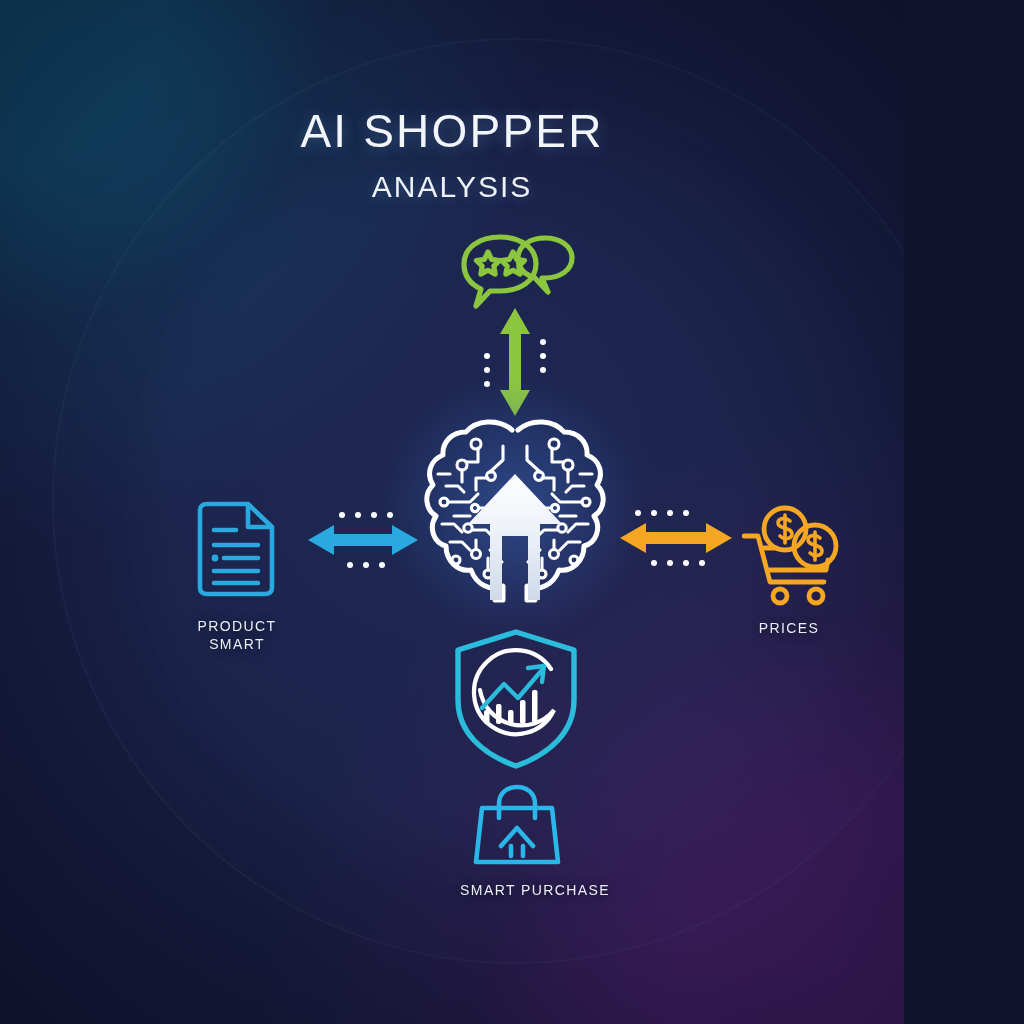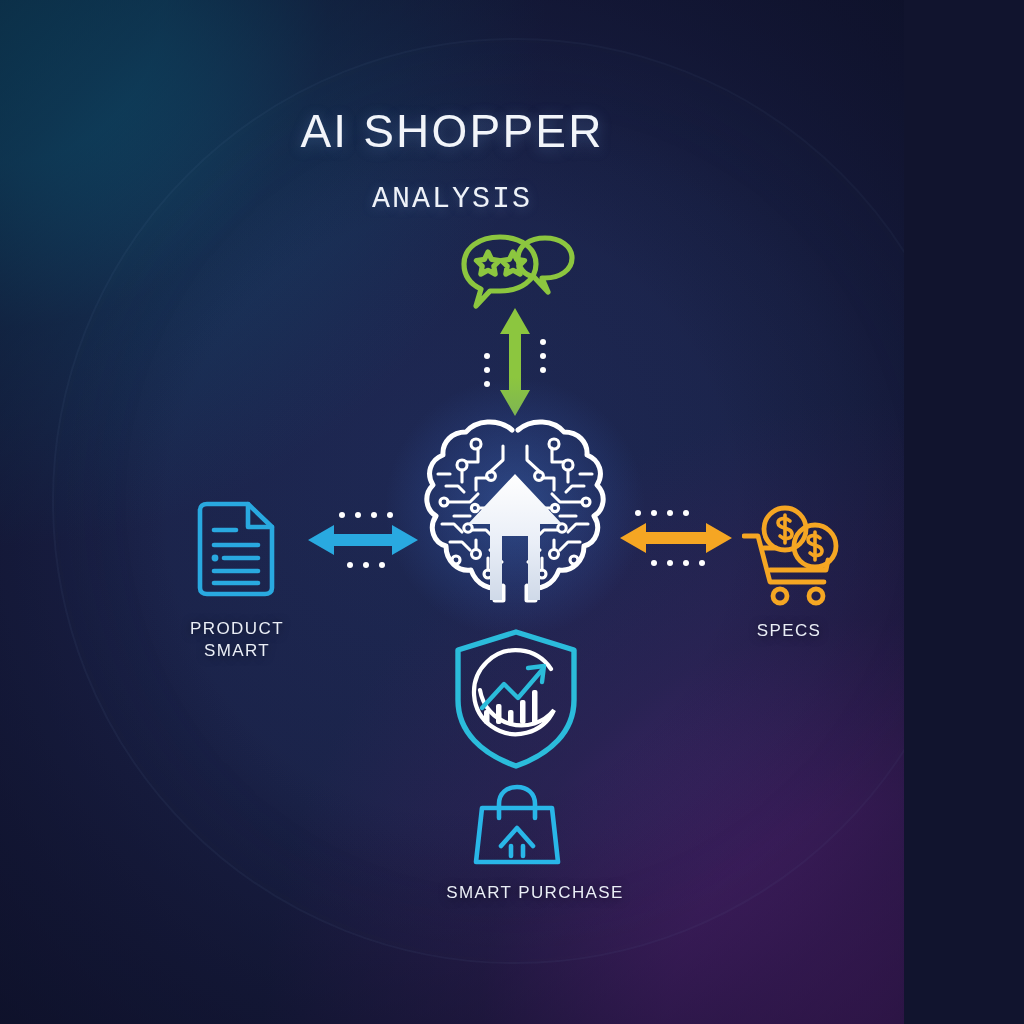--- a/index.html
+++ b/index.html
@@ -65,34 +65,33 @@
   }
   .title {
     color: #f2f5fa;
     font-size: 46px;
     letter-spacing: 2.2px;
     font-weight: 400;
     line-height: 1.0;
     text-shadow: 0 2px 14px rgba(120,170,230,0.35);
   }
   .subtitle {
-    margin-top: 28px;
+    margin-top: 16px;
     color: #eef2f8;
     font-size: 30px;
     letter-spacing: 2.0px;
     font-weight: 400;
     text-shadow: 0 2px 12px rgba(120,170,230,0.30);
-    font-family: Liberation Mono, monospace;
   }
   .node-label {
     position: absolute;
     width: 260px;
     text-align: center;
     color: #eaeef6;
-    font-size: 17px;
+    font-size: 14px;
     letter-spacing: 1.4px;
     line-height: 1.28;
     text-shadow: 0 1px 8px rgba(0,0,0,0.5);
     pointer-events: none;
   }
 
   
   .brain-glow {
     position: absolute;
     left: 385px;
@@ -270,21 +269,21 @@
       <circle cx="73" cy="48" r="21"></circle>
     </g>
     <g fill="none" stroke="#f5a623" stroke-width="3.6" stroke-linecap="round" stroke-linejoin="round">
       <path d="M48 23 C44 19 36 20 36 25 C36 31 50 29 50 36 C50 41 42 42 38 38"></path>
       <path d="M43 17 L43 45"></path>
       <path d="M78 40 C74 36 66 37 66 42 C66 48 80 46 80 53 C80 58 72 59 68 55"></path>
       <path d="M73 34 L73 62"></path>
     </g>
   </svg>
   <div class="node-label" style="left:659px; top:620px;">
-    <span>SPECS</span>
+    <span>PRICES</span>
   </div>
 
   <svg class="svgwrap" style="left:616px; top:506px;" width="120" height="64" viewBox="0 0 120 64">
     <g fill="#f5a623">
       <polygon points="4,32 30,17 30,26 90,26 90,17 116,32 90,47 90,38 30,38 30,47"></polygon>
     </g>
     <g fill="#ffffff">
       <circle cx="22" cy="7" r="3"></circle>
         <circle cx="38" cy="7" r="3"></circle>
         <circle cx="54" cy="7" r="3"></circle>

